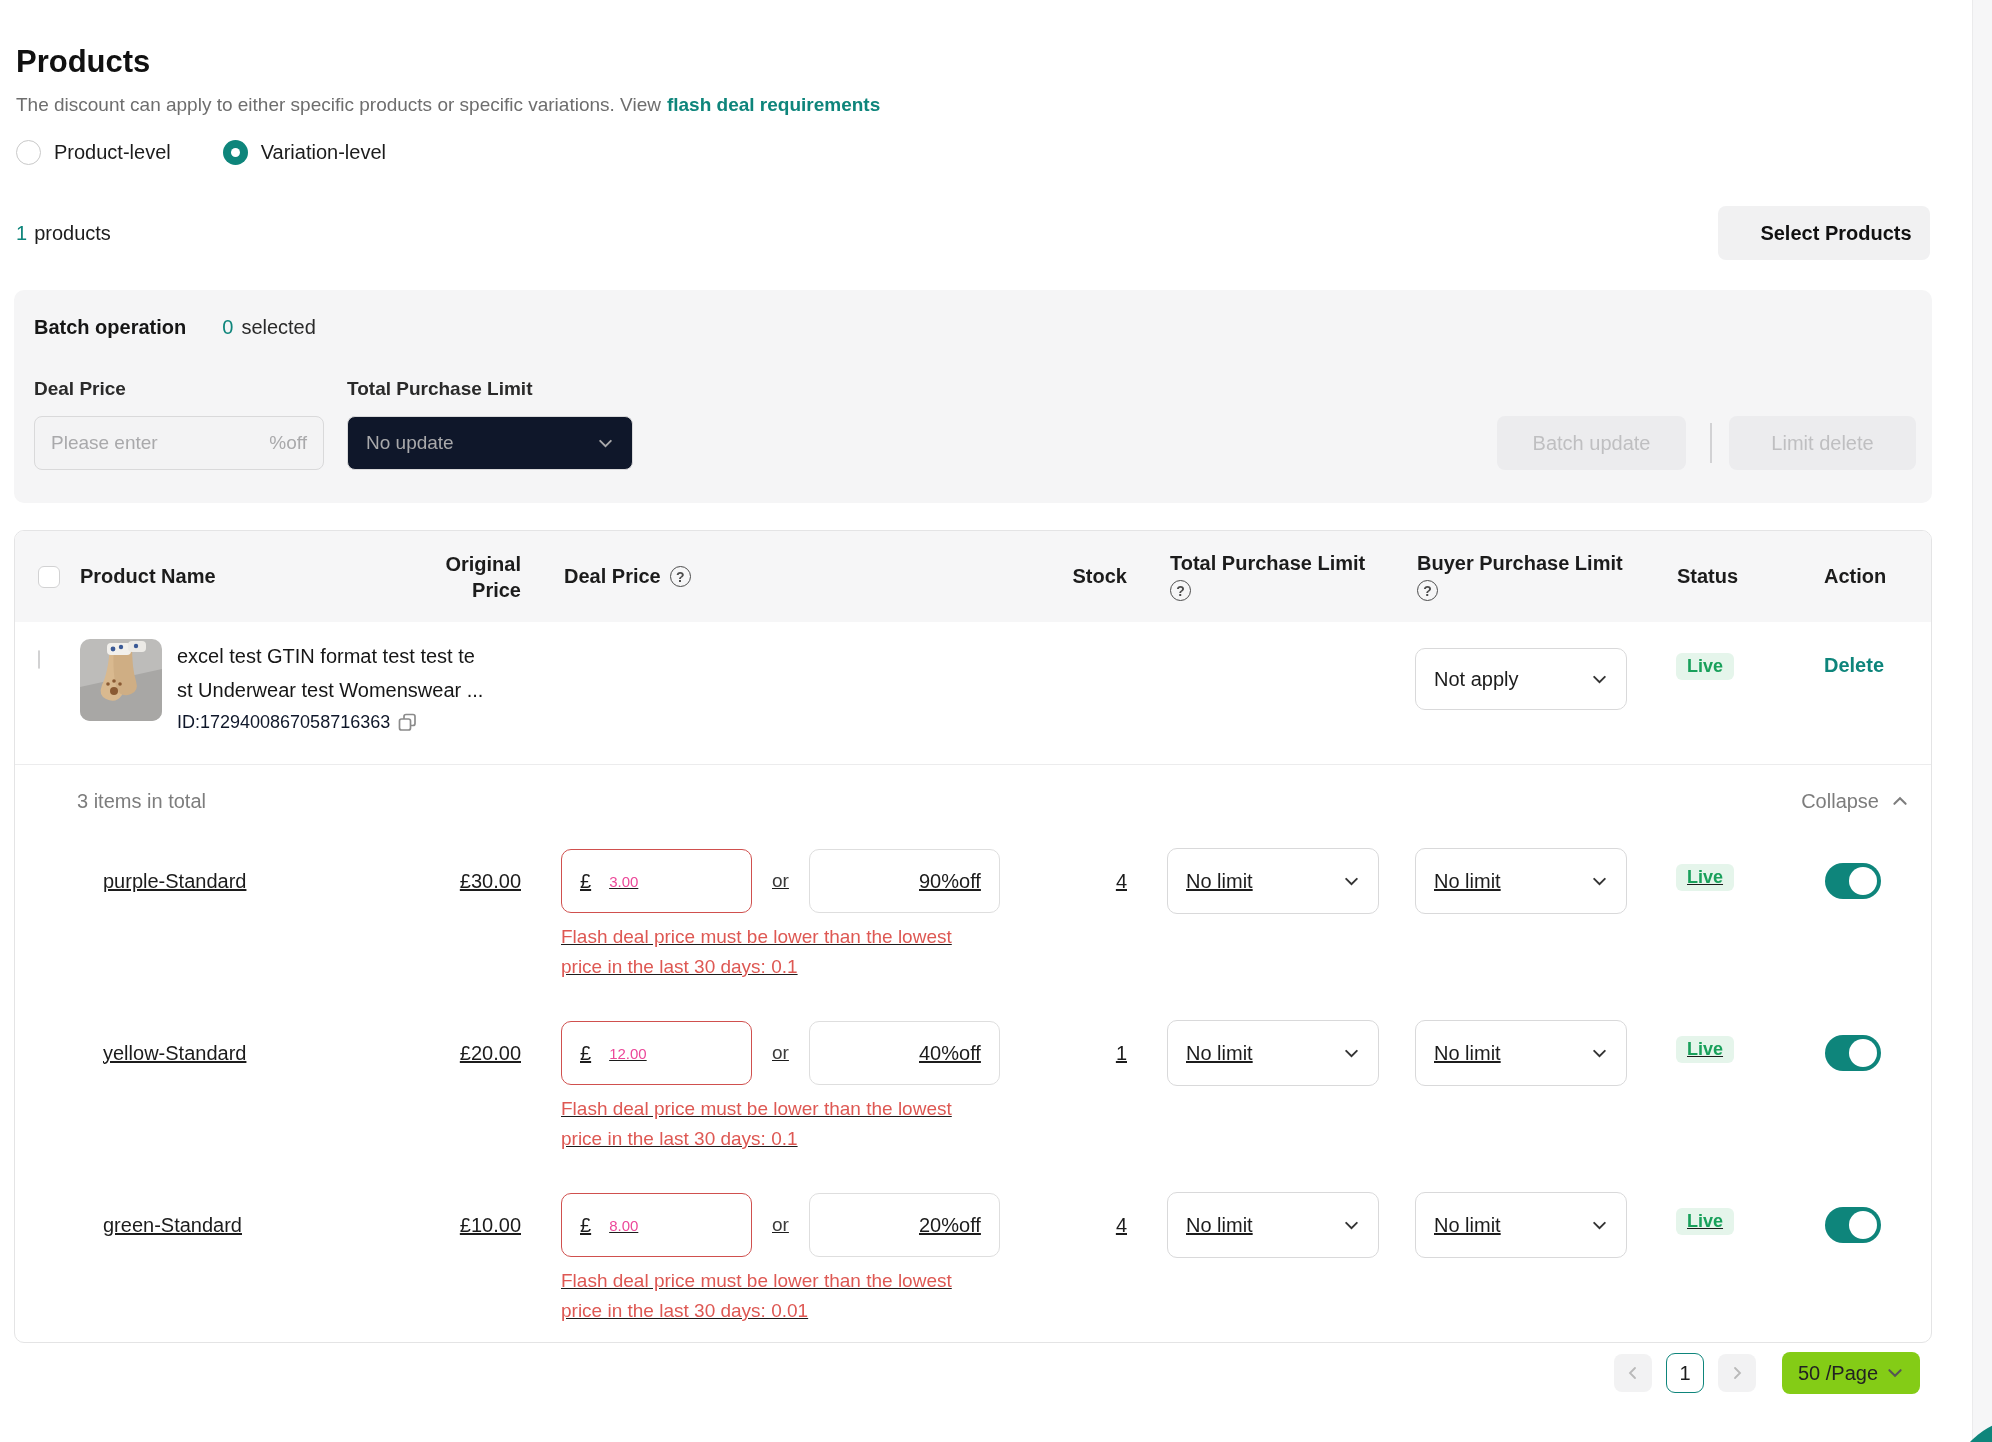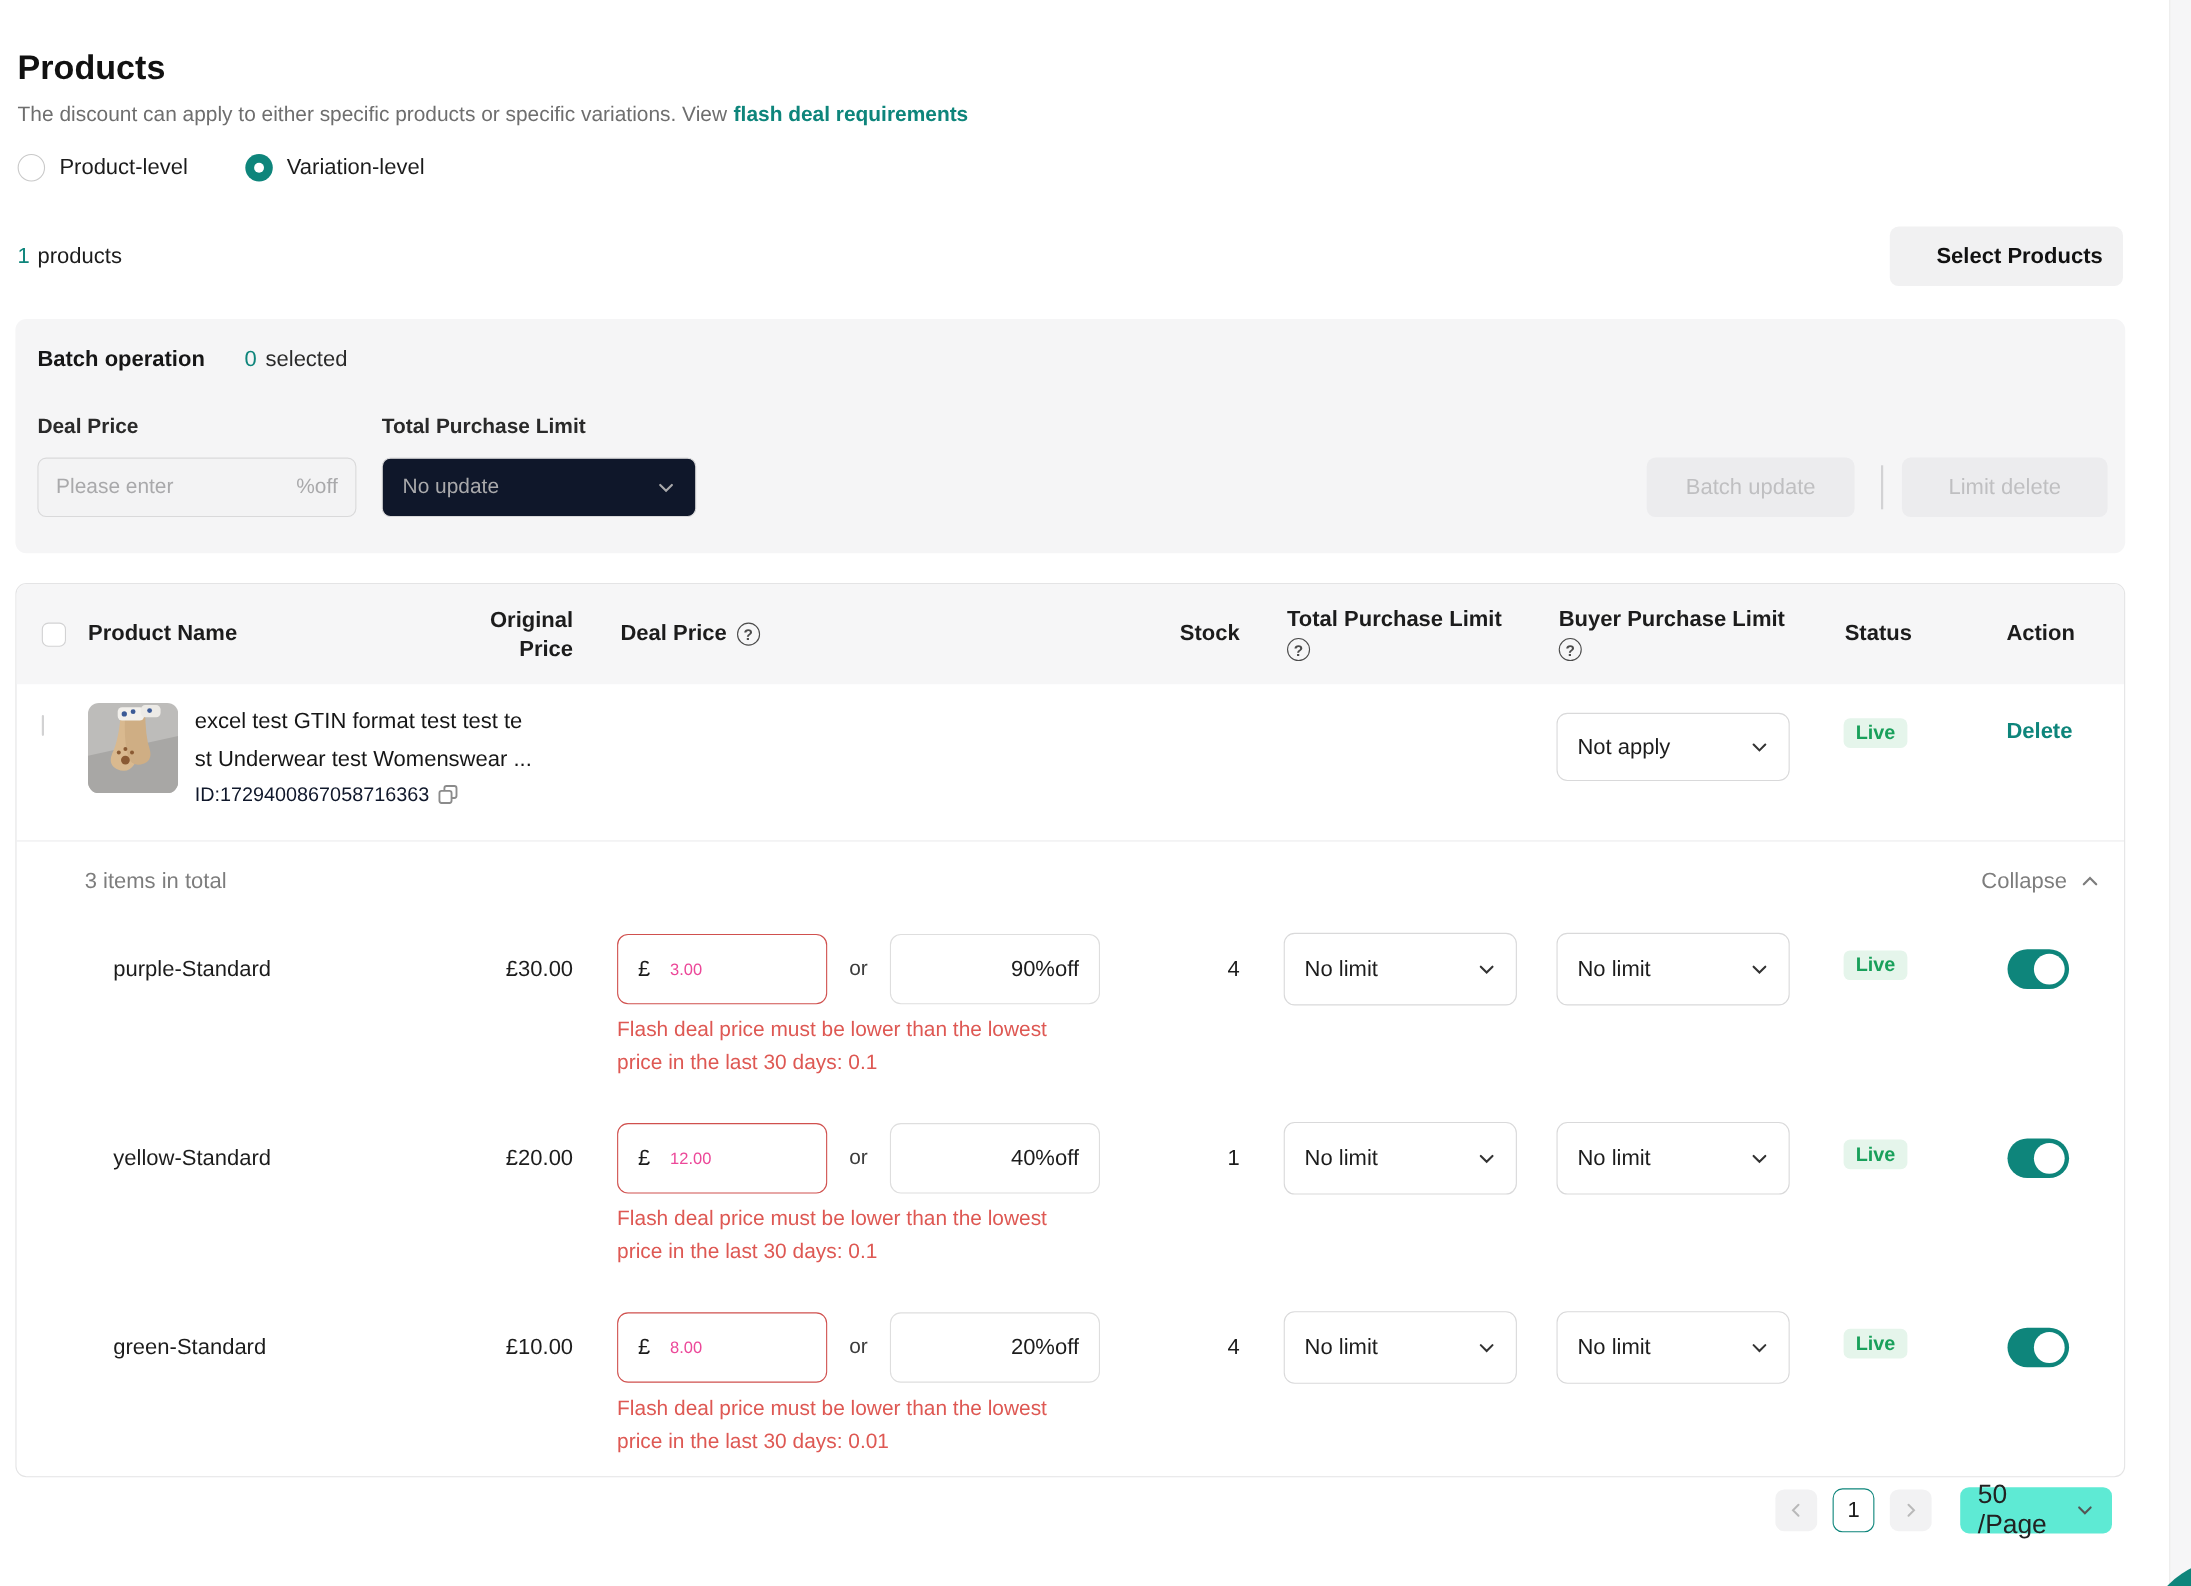--- a/index.html
+++ b/index.html
@@ -70,21 +70,21 @@
   .sel-white { background:#fff; border:1px solid #d9d9da; border-radius:10px; font-size:20px; color:#1c1c1c; }
   .prow-bpl { padding-top:26px; }
   .sel-apply { width:212px; height:62px; }
   .badge-live { display:inline-block; background:#e5f5eb; color:#19a05b; font-size:18px; font-weight:700; padding:3px 11px; border-radius:6px; }
   .prow-status { padding-left:13px; padding-top:31px; }
   .prow-action { padding-left:15px; padding-top:32px; }
   .link-delete { color:#0e857b; font-size:20px; font-weight:600; cursor:pointer; }
   
   .items-row { height:72px; display:flex; align-items:center; justify-content:space-between; padding:0 22px 0 62px; font-size:20px; color:#7d7d7d; }
   .collapse { display:flex; align-items:center; gap:12px; cursor:pointer; }
-  .vrow { padding-top:11px; padding-bottom:27px; }
+  .vrow { padding-top:11px; padding-bottom:27px;text-decoration:underline; }
   .vrow.last { padding-bottom:16px; }
   .vcell { display:flex; align-items:center; height:66px; }
   .v-name { padding-left:32px; font-size:20px; }
   .v-price { justify-content:flex-end; font-size:20px; }
   .v-deal { padding-left:40px; gap:20px; }
   .deal-box { width:191px; height:64px; border:1.5px solid #d0504e; border-radius:10px; background:#fff; display:flex; align-items:center; padding:0 18px; gap:18px; font-size:20px; }
   .deal-box input { border:none; outline:none; width:100%; font-family:inherit; font-size:15px; color:#ec4899; }
   .or { font-size:19px; color:#3c3c3c; }
   .pct-box { width:191px; height:64px; border:1px solid #dedede; border-radius:10px; background:#fff; display:flex; align-items:center; padding:0 18px; }
   .pct-box input { border:none; outline:none; width:100%; text-align:right; font-family:inherit; font-size:20px; color:#1c1c1c; }
@@ -93,21 +93,21 @@
   .sel-limit { width:212px; height:66px; }
   .v-status { padding-left:13px; align-items:flex-start; padding-top:16px; }
   .v-action { padding-left:16px; align-items:flex-start; padding-top:15px; }
   .verror { grid-column:4; padding-left:40px; margin-top:8px; width:470px; font-size:19px; line-height:30px; color:#de5853; }
   .toggle { width:56px; height:36px; border-radius:18px; background:#0e857b; position:relative; cursor:pointer; }
   .toggle .knob { position:absolute; top:4px; right:4px; width:28px; height:28px; border-radius:50%; background:#fff; }
   
   .pagination { position:absolute; left:14px; top:1352px; width:1918px; display:flex; justify-content:flex-end; align-items:center; gap:14px; padding-right:12px; }
   .pg-btn { width:38px; height:38px; border-radius:8px; background:#f2f2f3; border:none; display:flex; align-items:center; justify-content:center; cursor:default; }
   .pg-num { width:38px; height:40px; border-radius:9px; background:#fff; border:1.5px solid #0e857b; display:flex; align-items:center; justify-content:center; font-size:20px; color:#1c1c1c; cursor:pointer; }
-  .pg-size { width:138px; height:42px; font-size:24px; color:#222; background:#5eead4; border:none; margin-left:12px; padding:0 16px; }
+  .pg-size { width:138px; height:42px; font-size:20px; color:#222; background:#84cc16; border:none; margin-left:12px; padding:0 16px; }
   svg { display:block; }
 </style>
 </head>
 <body>
 
 <div class="scrollbar"></div>
 <div class="fab"></div>
 
 <h1 class="page-title">Products</h1>
 <p class="subtitle"><span>The discount can apply to either specific products or specific variations. View</span><a>flash deal requirements</a></p>

